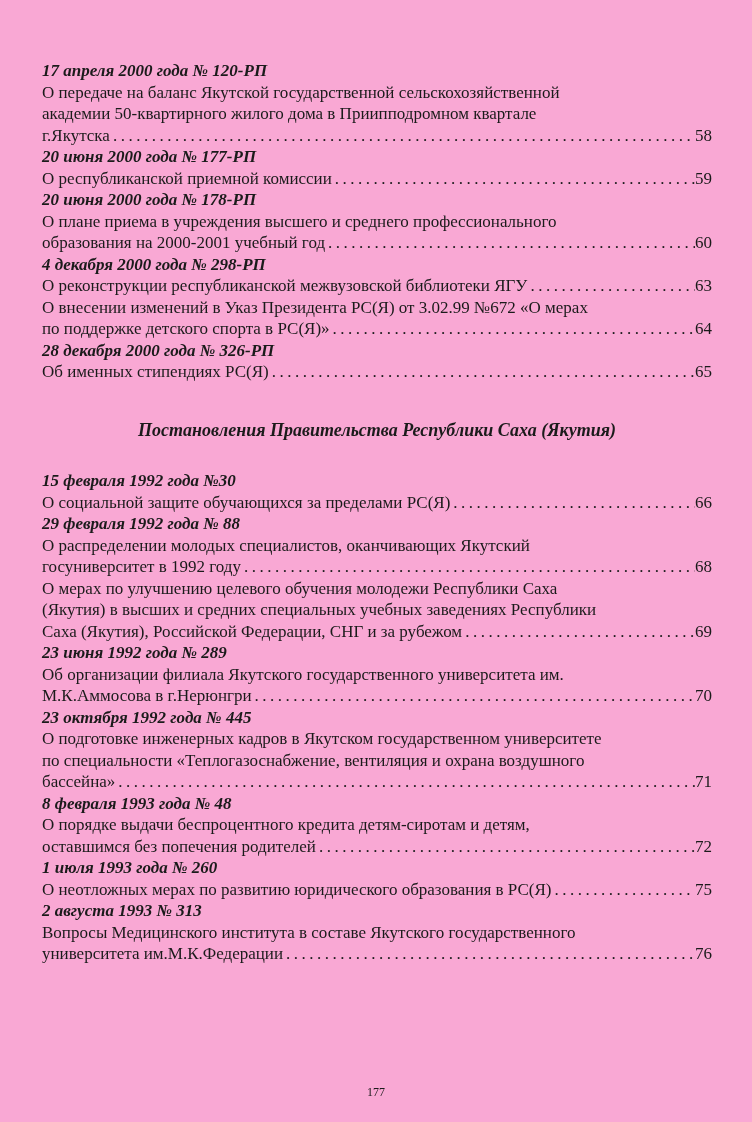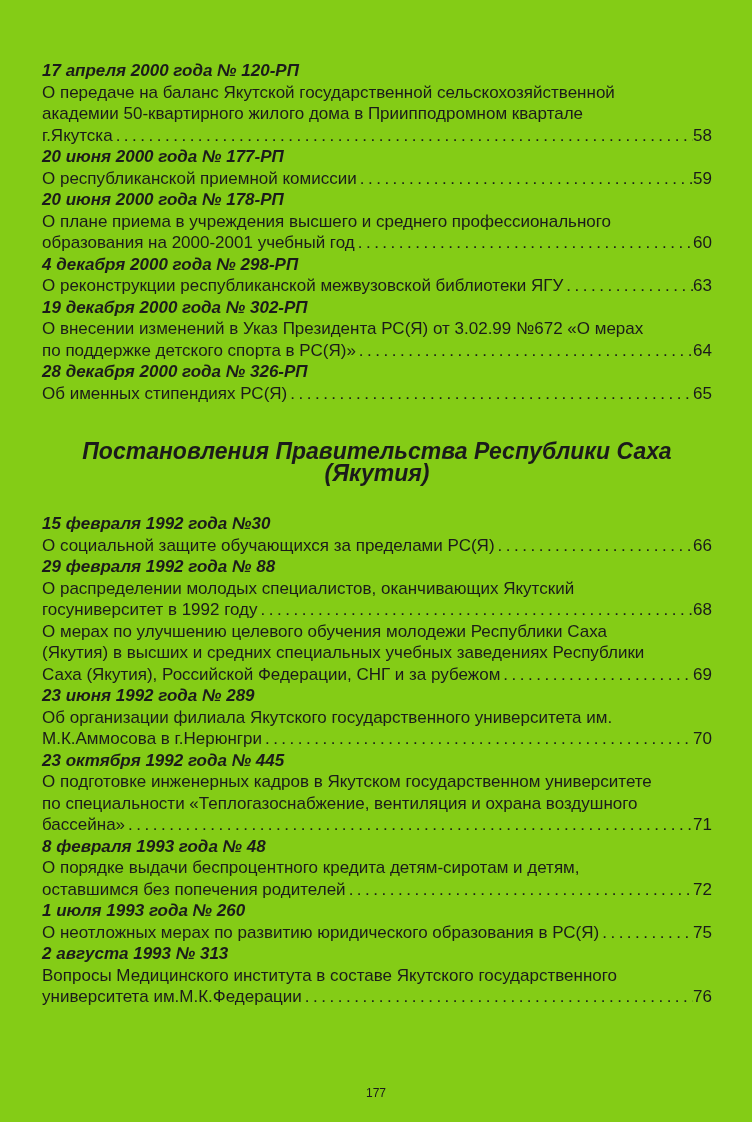--- a/index.html
+++ b/index.html
@@ -2,22 +2,22 @@
 <html><head>
 <meta charset="utf-8">
 <style>
   * { margin: 0; padding: 0; box-sizing: border-box; }
   html, body { width: 752px; height: 1122px; }
   body { background: #ffffff; }
   .page {
     position: relative;
     width: 752px;
     height: 1122px;
-    background: #84cc16;
-    font-family: Liberation Sans, sans-serif;
+    background: #f9a8d4;
+    font-family: Liberation Serif, serif;
     color: #1b1b1b;
     overflow: hidden;
   }
   .content {
     position: absolute;
     top: 60px;
     left: 42px;
     right: 40px;
   }
   .line {
@@ -42,21 +42,21 @@
   }
   .dots::after {
     content: "......................................................................................................................................................";
     letter-spacing: 3.5px;
   }
   .pagenum { white-space: nowrap; }
   .section-heading {
     text-align: center;
     font-weight: bold;
     font-style: italic;
-    font-size: 23px;
+    font-size: 18px;
     line-height: 21.5px;
     margin: 37px 0 29px 0;
   }
   .footer {
     position: absolute;
     bottom: 22px;
     left: 0;
     right: 0;
     text-align: center;
     font-size: 12px;
@@ -104,21 +104,20 @@
       <div class="entry">
         <div class="line date">4 декабря 2000 года № 298-РП</div>
         <div class="line leader-line">
           <span class="leader-text">О реконструкции республиканской межвузовской библиотеки ЯГУ</span>
           <span class="dots"></span>
           <span class="pagenum">63</span>
         </div>
       </div>
 
       <div class="entry">
-        <div class="line date">19 декабря 2000 года № 302-РП</div>
         <div class="line">О внесении изменений в Указ Президента РС(Я) от 3.02.99 №672 «О мерах</div>
         <div class="line leader-line">
           <span class="leader-text">по поддержке детского спорта в РС(Я)»</span>
           <span class="dots"></span>
           <span class="pagenum">64</span>
         </div>
       </div>
 
       <div class="entry">
         <div class="line date">28 декабря 2000 года № 326-РП</div>

